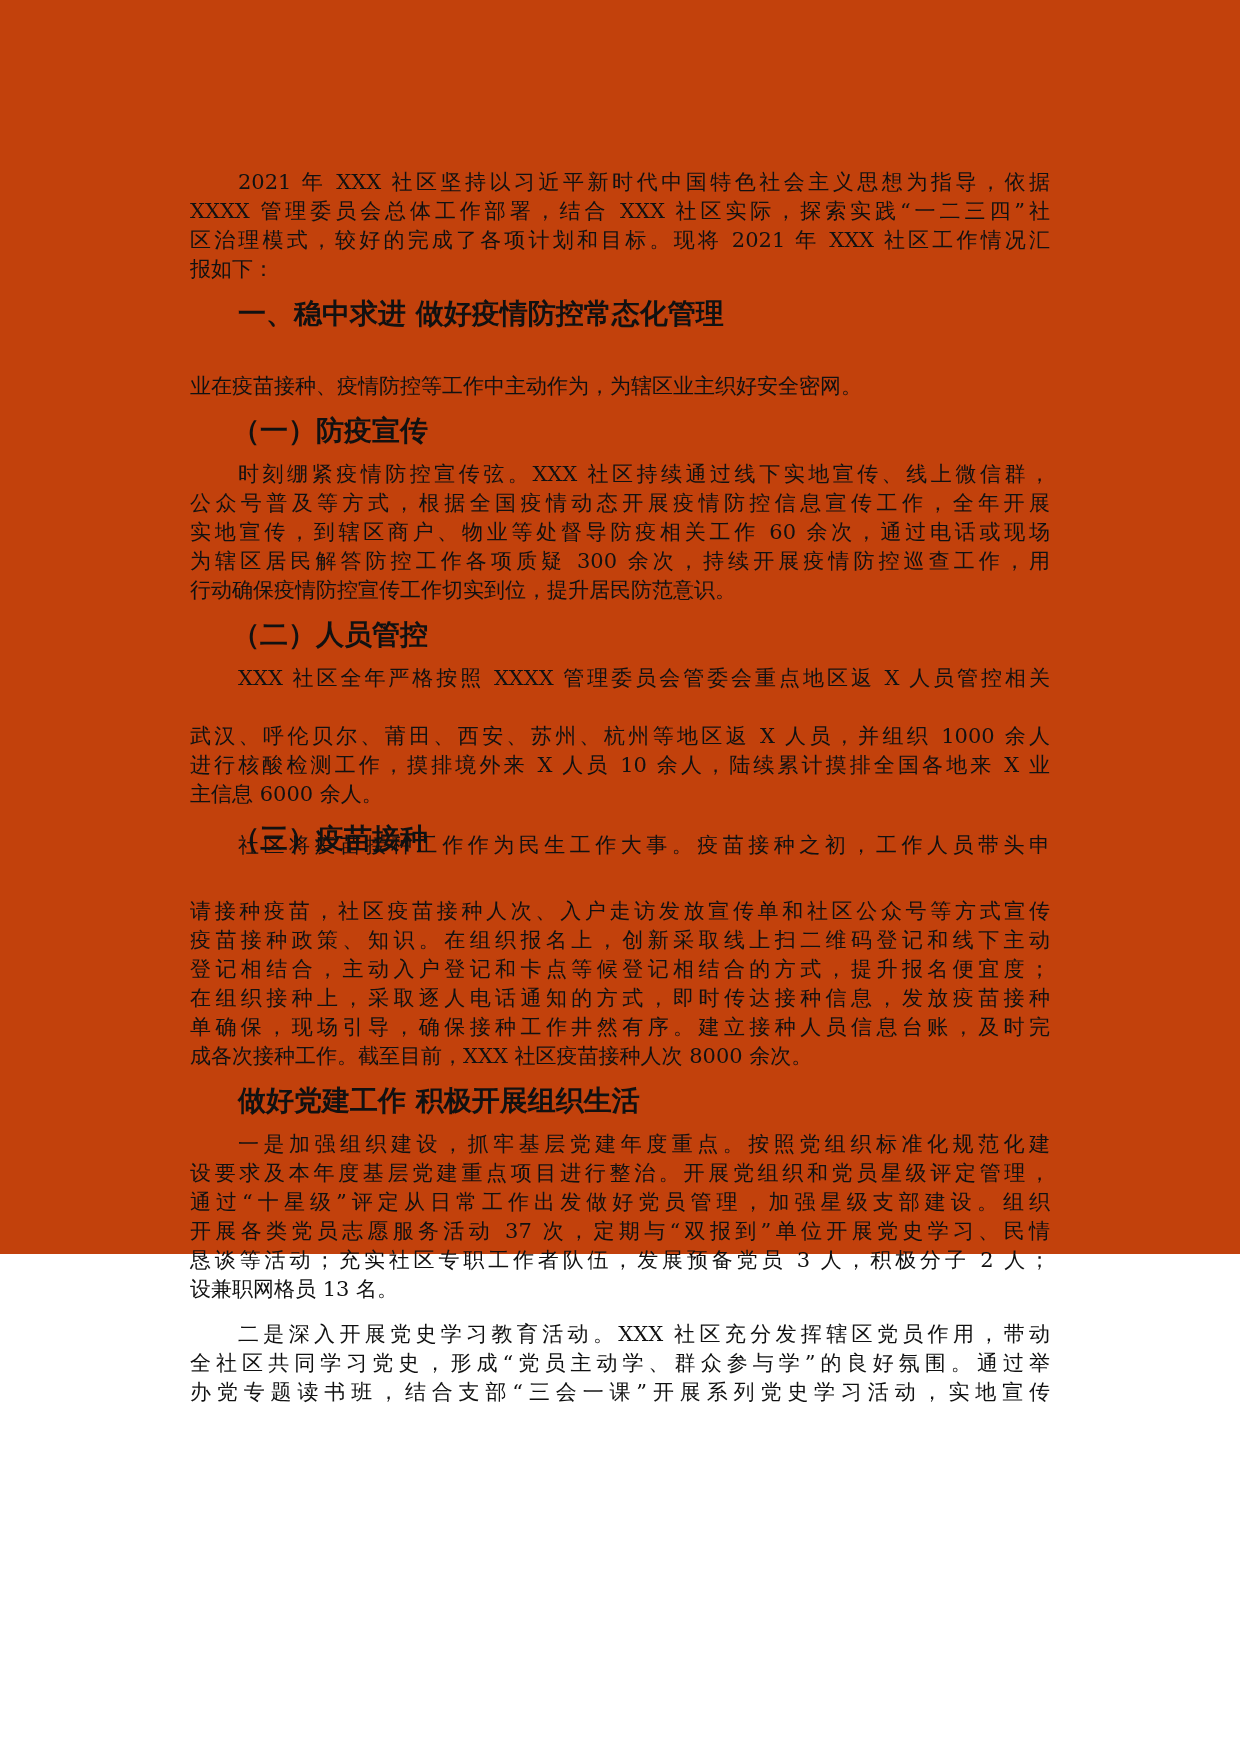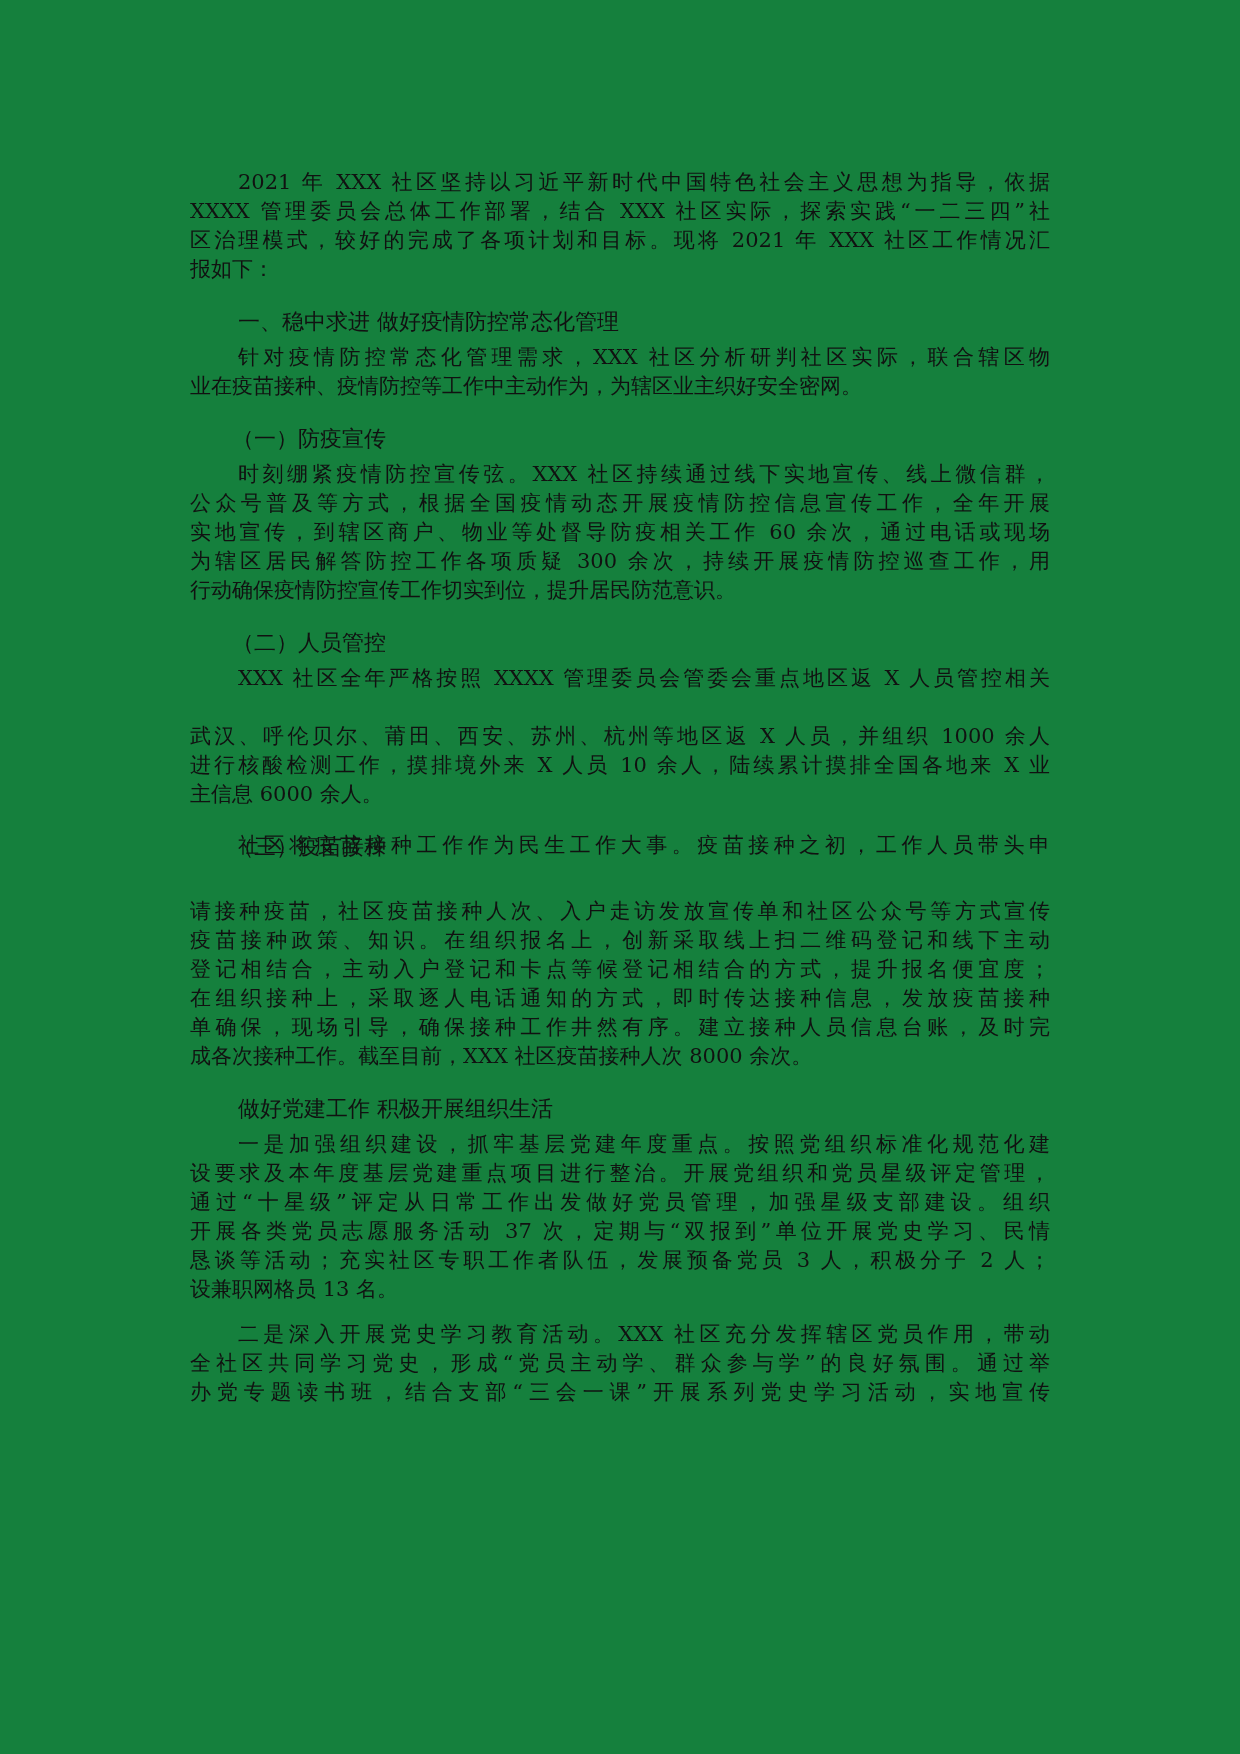--- a/index.html
+++ b/index.html
@@ -1,39 +1,38 @@
 <!DOCTYPE html>
 <html><head>
 <meta charset="utf-8">
 <style>
   html, body { margin:0; padding:0; background:#ffffff; }
   body { width:1240px; height:1754px; position:relative; overflow:hidden;
          font-family:"DejaVu Serif","Liberation Serif",serif; color:#111; }
-  .page { position:absolute; left:0; top:0; width:1240px; height:1754px; background:#15803d; }
+  .page { position:absolute; left:0; top:0; width:1240px; height:1254px; background:#c2410c; }
   .line { position:absolute; left:190px; width:860px; height:30px; line-height:30px;
           font-size:21px; white-space:nowrap; text-align:justify; text-align-last:justify; }
   .line.last { text-align-last:left; }
   .line.indent { left:238px; width:812px; }
-  .heading { position:absolute; left:238px; height:32px; line-height:32px; font-size:22px;
-             font-weight:normal; white-space:nowrap; font-family:"DejaVu Sans","Liberation Sans",sans-serif;margin-top:8px; }
+  .heading { position:absolute; left:238px; height:32px; line-height:32px; font-size:28px;
+             font-weight:bold; white-space:nowrap; font-family:"DejaVu Sans","Liberation Sans",sans-serif; }
   .heading.sub { left:232px; }
 </style>
 </head>
 <body>
 
 <div class="page">
 
   <div class="line indent" style="top:167px">2021 年 XXX 社区坚持以习近平新时代中国特色社会主义思想为指导，依据</div>
   <div class="line" style="top:196px">XXXX 管理委员会总体工作部署，结合 XXX 社区实际，探索实践“一二三四”社</div>
   <div class="line" style="top:225px">区治理模式，较好的完成了各项计划和目标。现将 2021 年 XXX 社区工作情况汇</div>
   <div class="line last" style="top:254px">报如下：</div>
 
   <div class="heading" style="top:298px">一、稳中求进  做好疫情防控常态化管理</div>
 
-  <div class="line indent" style="top:342px">针对疫情防控常态化管理需求，XXX 社区分析研判社区实际，联合辖区物</div>
   <div class="line last" style="top:371px">业在疫苗接种、疫情防控等工作中主动作为，为辖区业主织好安全密网。</div>
 
   <div class="heading sub" style="top:415px">（一）防疫宣传</div>
   <div class="line" style="top:488px">公众号普及等方式，根据全国疫情动态开展疫情防控信息宣传工作，全年开展</div>
   <div class="line indent" style="top:459px">时刻绷紧疫情防控宣传弦。XXX 社区持续通过线下实地宣传、线上微信群，</div>
   <div class="line" style="top:517px">实地宣传，到辖区商户、物业等处督导防疫相关工作 60 余次，通过电话或现场</div>
   <div class="line" style="top:546px">为辖区居民解答防控工作各项质疑 300 余次，持续开展疫情防控巡查工作，用</div>
   <div class="line last" style="top:575px">行动确保疫情防控宣传工作切实到位，提升居民防范意识。</div>
 
   <div class="heading sub" style="top:619px">（二）人员管控</div>

